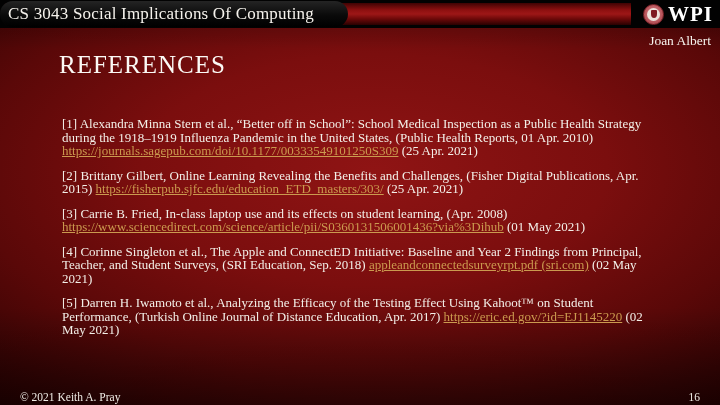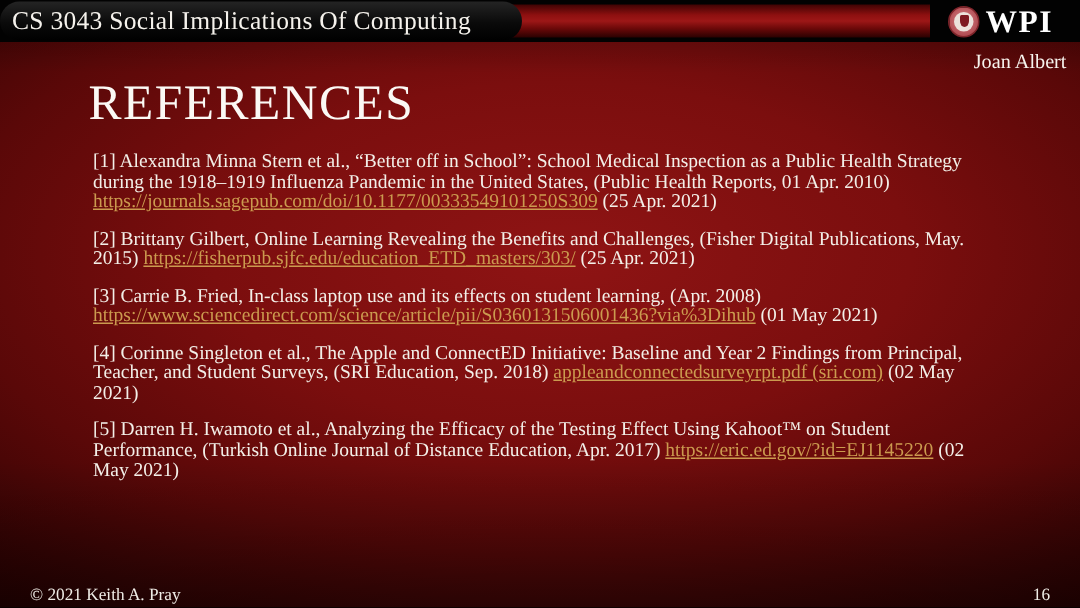--- a/index.html
+++ b/index.html
@@ -34,21 +34,21 @@
     padding-left: 8px;
     font-size: 17px;
     letter-spacing: 0.2px;
     color: #f5f2ec;
     white-space: nowrap;
   }
   .logo-box {
     position: absolute; right: 0; top: 0; bottom: 0; width: 82px;
     background: #020202;
     display: flex; align-items: center; justify-content: flex-end;
-    padding-right: 18px; gap: 4px;
+    padding-right: 7px; gap: 4px;
   }
   .seal {
     position: relative; width: 21px; height: 21px; border-radius: 50%;
     background: radial-gradient(circle at 50% 45%, #d8888c 0%, #bb5a60 55%, #9c343b 100%);
     border: 1px solid #7e242a;
     box-sizing: border-box;
     flex: 0 0 auto;
   }
   .seal .seal-inner {
     position: absolute; left: 3px; top: 3px; width: 13px; height: 13px; border-radius: 50%;
@@ -66,26 +66,26 @@
 
   
   .author {
     position: absolute; top: 33px; right: 9px;
     font-size: 13.5px; color: #f7f4ee; margin-left: 22px;
   }
 
   
   .slide-title {
     position: absolute; left: 59px; top: 51px;
-    font-size: 33px; letter-spacing: 1px; color: #fbf9f5;
+    font-size: 25px; letter-spacing: 1px; color: #fbf9f5;
   }
 
   
   .refs {
-    position: absolute; left: 62px; top: 100px; width: 604px;
+    position: absolute; left: 62px; top: 117px; width: 604px;
   }
   .ref {
     margin: 0 0 11px 0;
     font-size: 13px;
     line-height: 13.5px;
     white-space: pre-wrap;
     color: #f3efe8;
   }
   .ref-link {
     color: #cb9a4f;
@@ -122,21 +122,21 @@
   </div>
 
   <div class="author">Joan Albert</div>
 
   <div class="slide-title">REFERENCES</div>
 
   <div class="refs">
     <p class="ref"><span>[1] Alexandra Minna Stern et al., “Better off in School”: School Medical Inspection as a Public Health Strategy during the 1918–1919 Influenza Pandemic in the United States, (Public Health Reports, 01 Apr. 2010)
 </span><a class="ref-link">https://journals.sagepub.com/doi/10.1177/00333549101250S309</a><span> (25 Apr. 2021)</span></p>
 
-    <p class="ref"><span>[2] Brittany Gilbert, Online Learning Revealing the Benefits and Challenges, (Fisher Digital Publications, May. 2015) </span><a class="ref-link">https://fisherpub.sjfc.edu/education_ETD_masters/303/</a><span> (25 Apr. 2021)</span></p>
+    <p class="ref"><span>[2] Brittany Gilbert, Online Learning Revealing the Benefits and Challenges, (Fisher Digital Publications, Apr. 2015) </span><a class="ref-link">https://fisherpub.sjfc.edu/education_ETD_masters/303/</a><span> (25 Apr. 2021)</span></p>
 
     <p class="ref"><span>[3] Carrie B. Fried, In-class laptop use and its effects on student learning, (Apr. 2008) </span><a class="ref-link">https://www.sciencedirect.com/science/article/pii/S0360131506001436?via%3Dihub</a><span> (01 May 2021)</span></p>
 
     <p class="ref"><span>[4] Corinne Singleton et al., The Apple and ConnectED Initiative: Baseline and Year 2 Findings from Principal, Teacher, and Student Surveys, (SRI Education, Sep. 2018) </span><a class="ref-link">appleandconnectedsurveyrpt.pdf (sri.com)</a><span> (02 May 2021)</span></p>
 
     <p class="ref"><span>[5] Darren H. Iwamoto et al., Analyzing the Efficacy of the Testing Effect Using Kahoot™ on Student Performance, (Turkish Online Journal of Distance Education, Apr. 2017) </span><a class="ref-link">https://eric.ed.gov/?id=EJ1145220</a><span> (02 May 2021)</span></p>
   </div>
 
   <div class="footer">
     <span>© 2021 Keith A. Pray</span>

